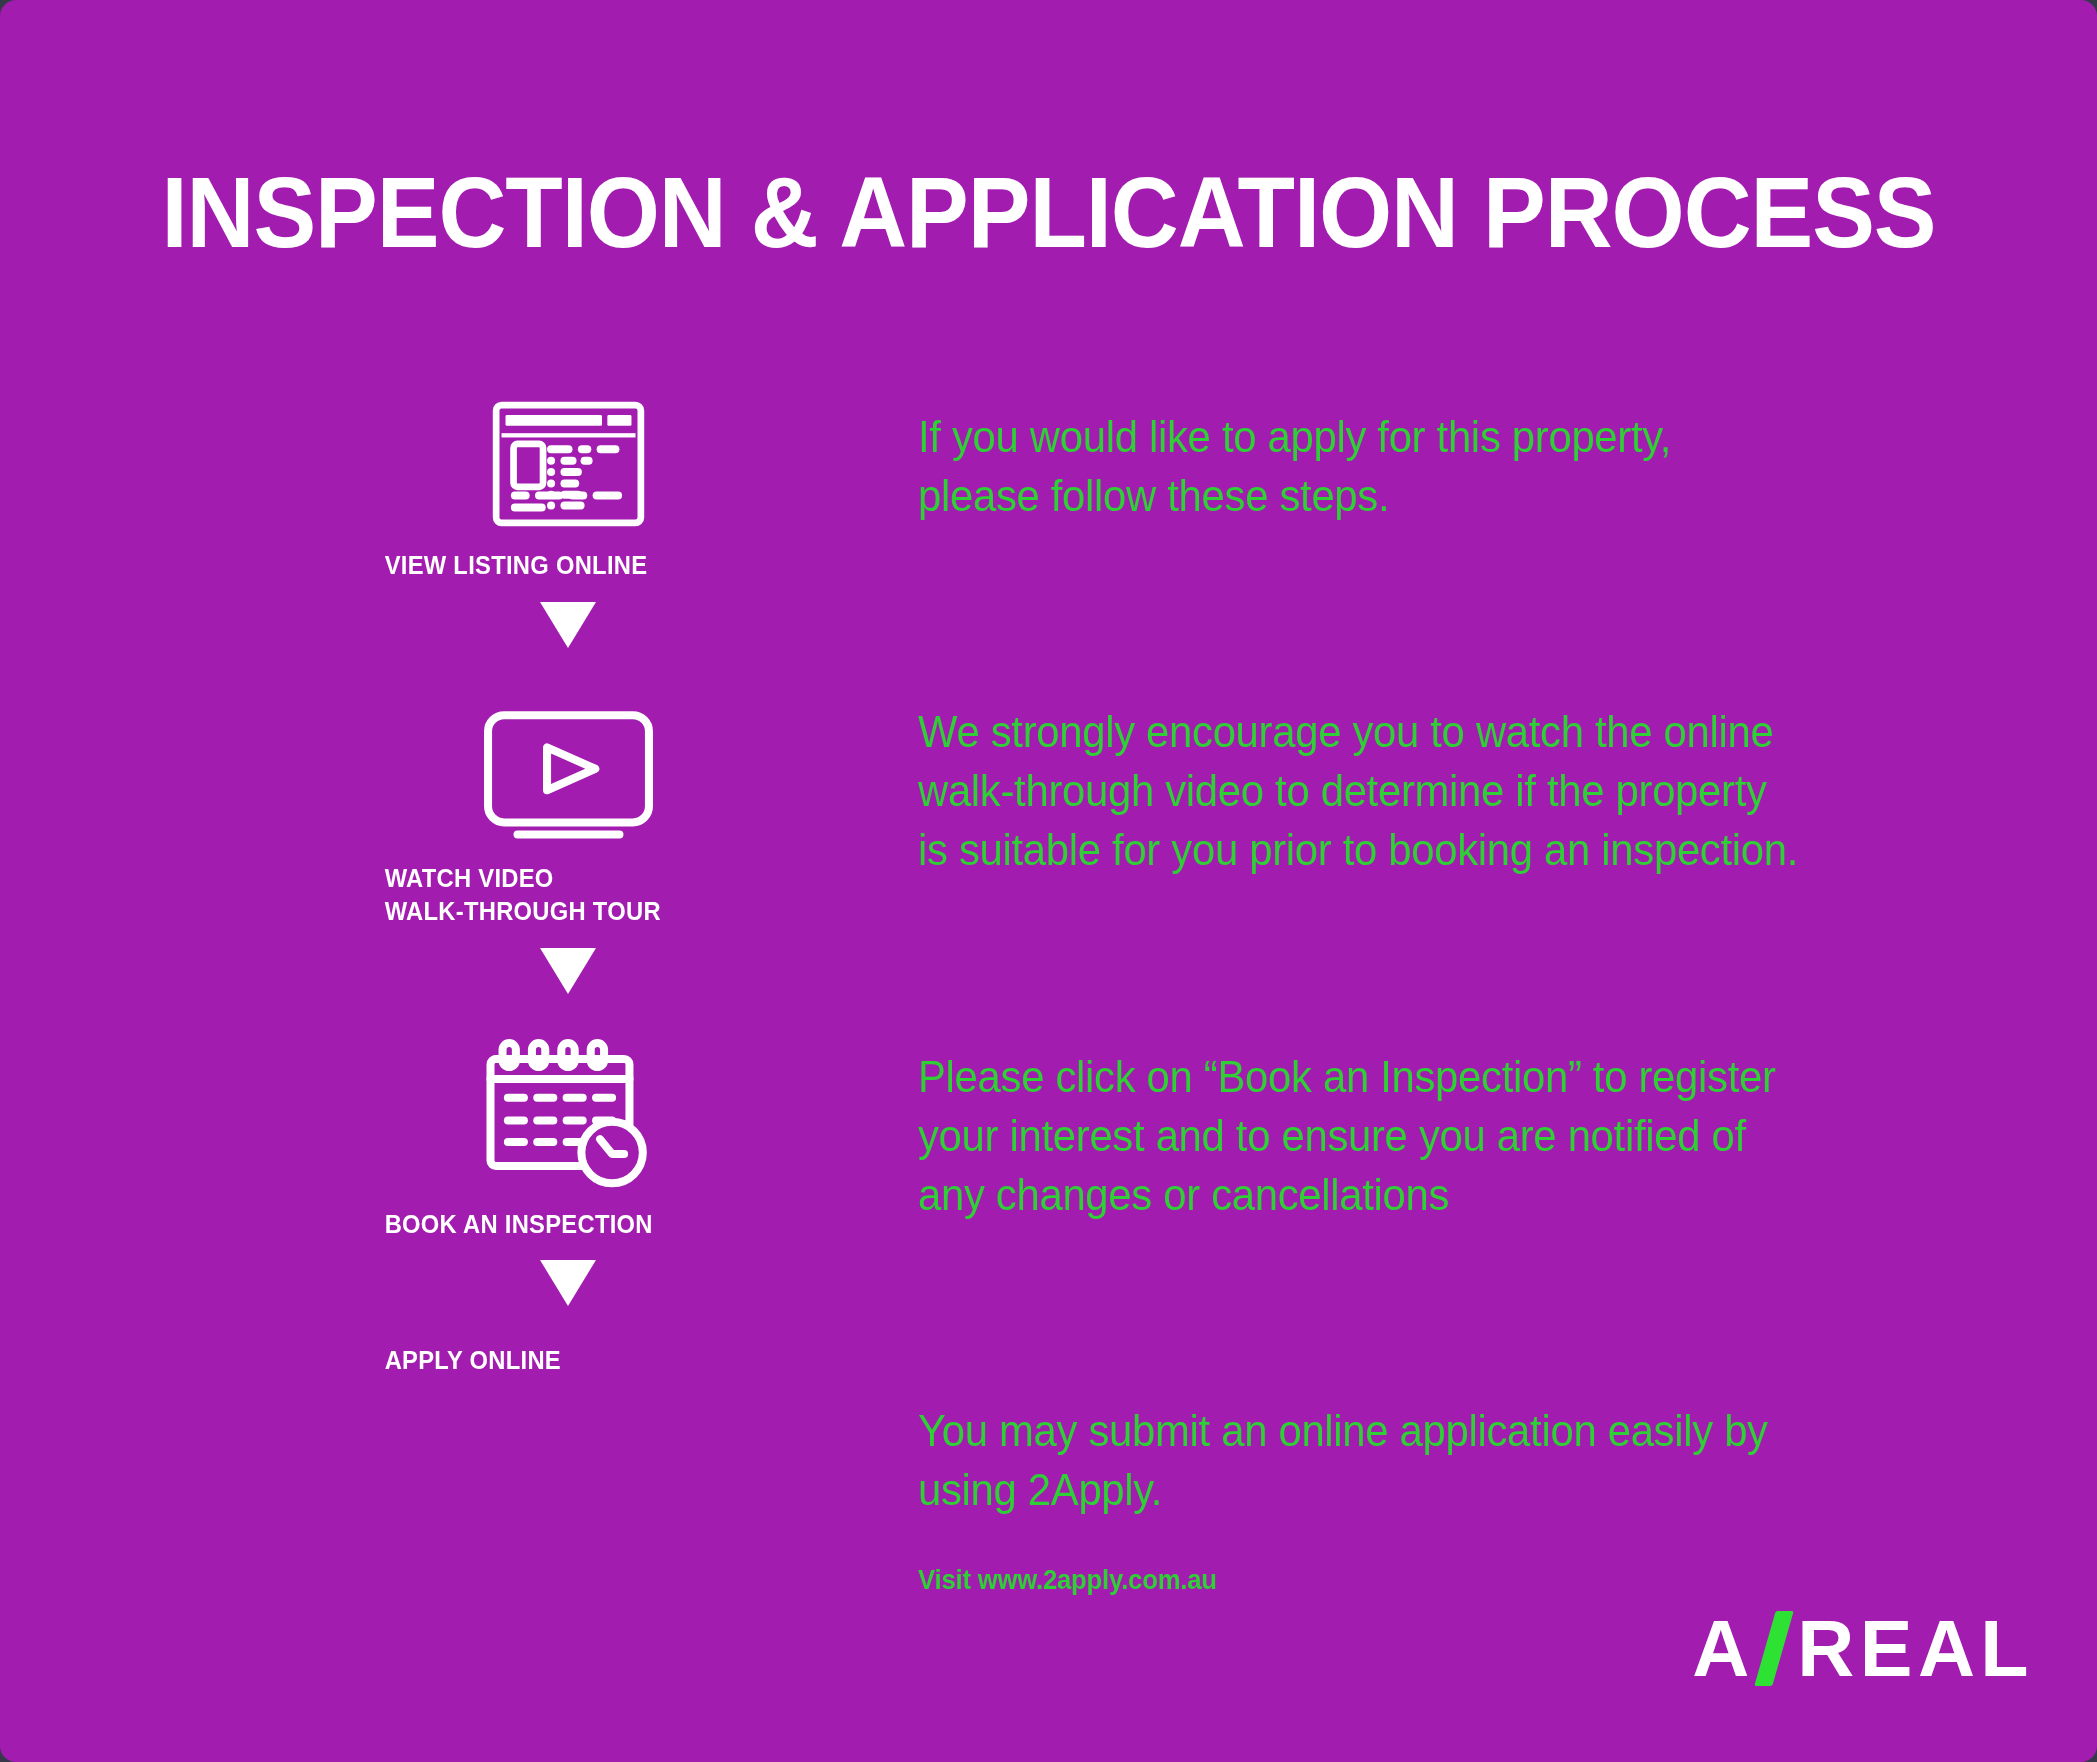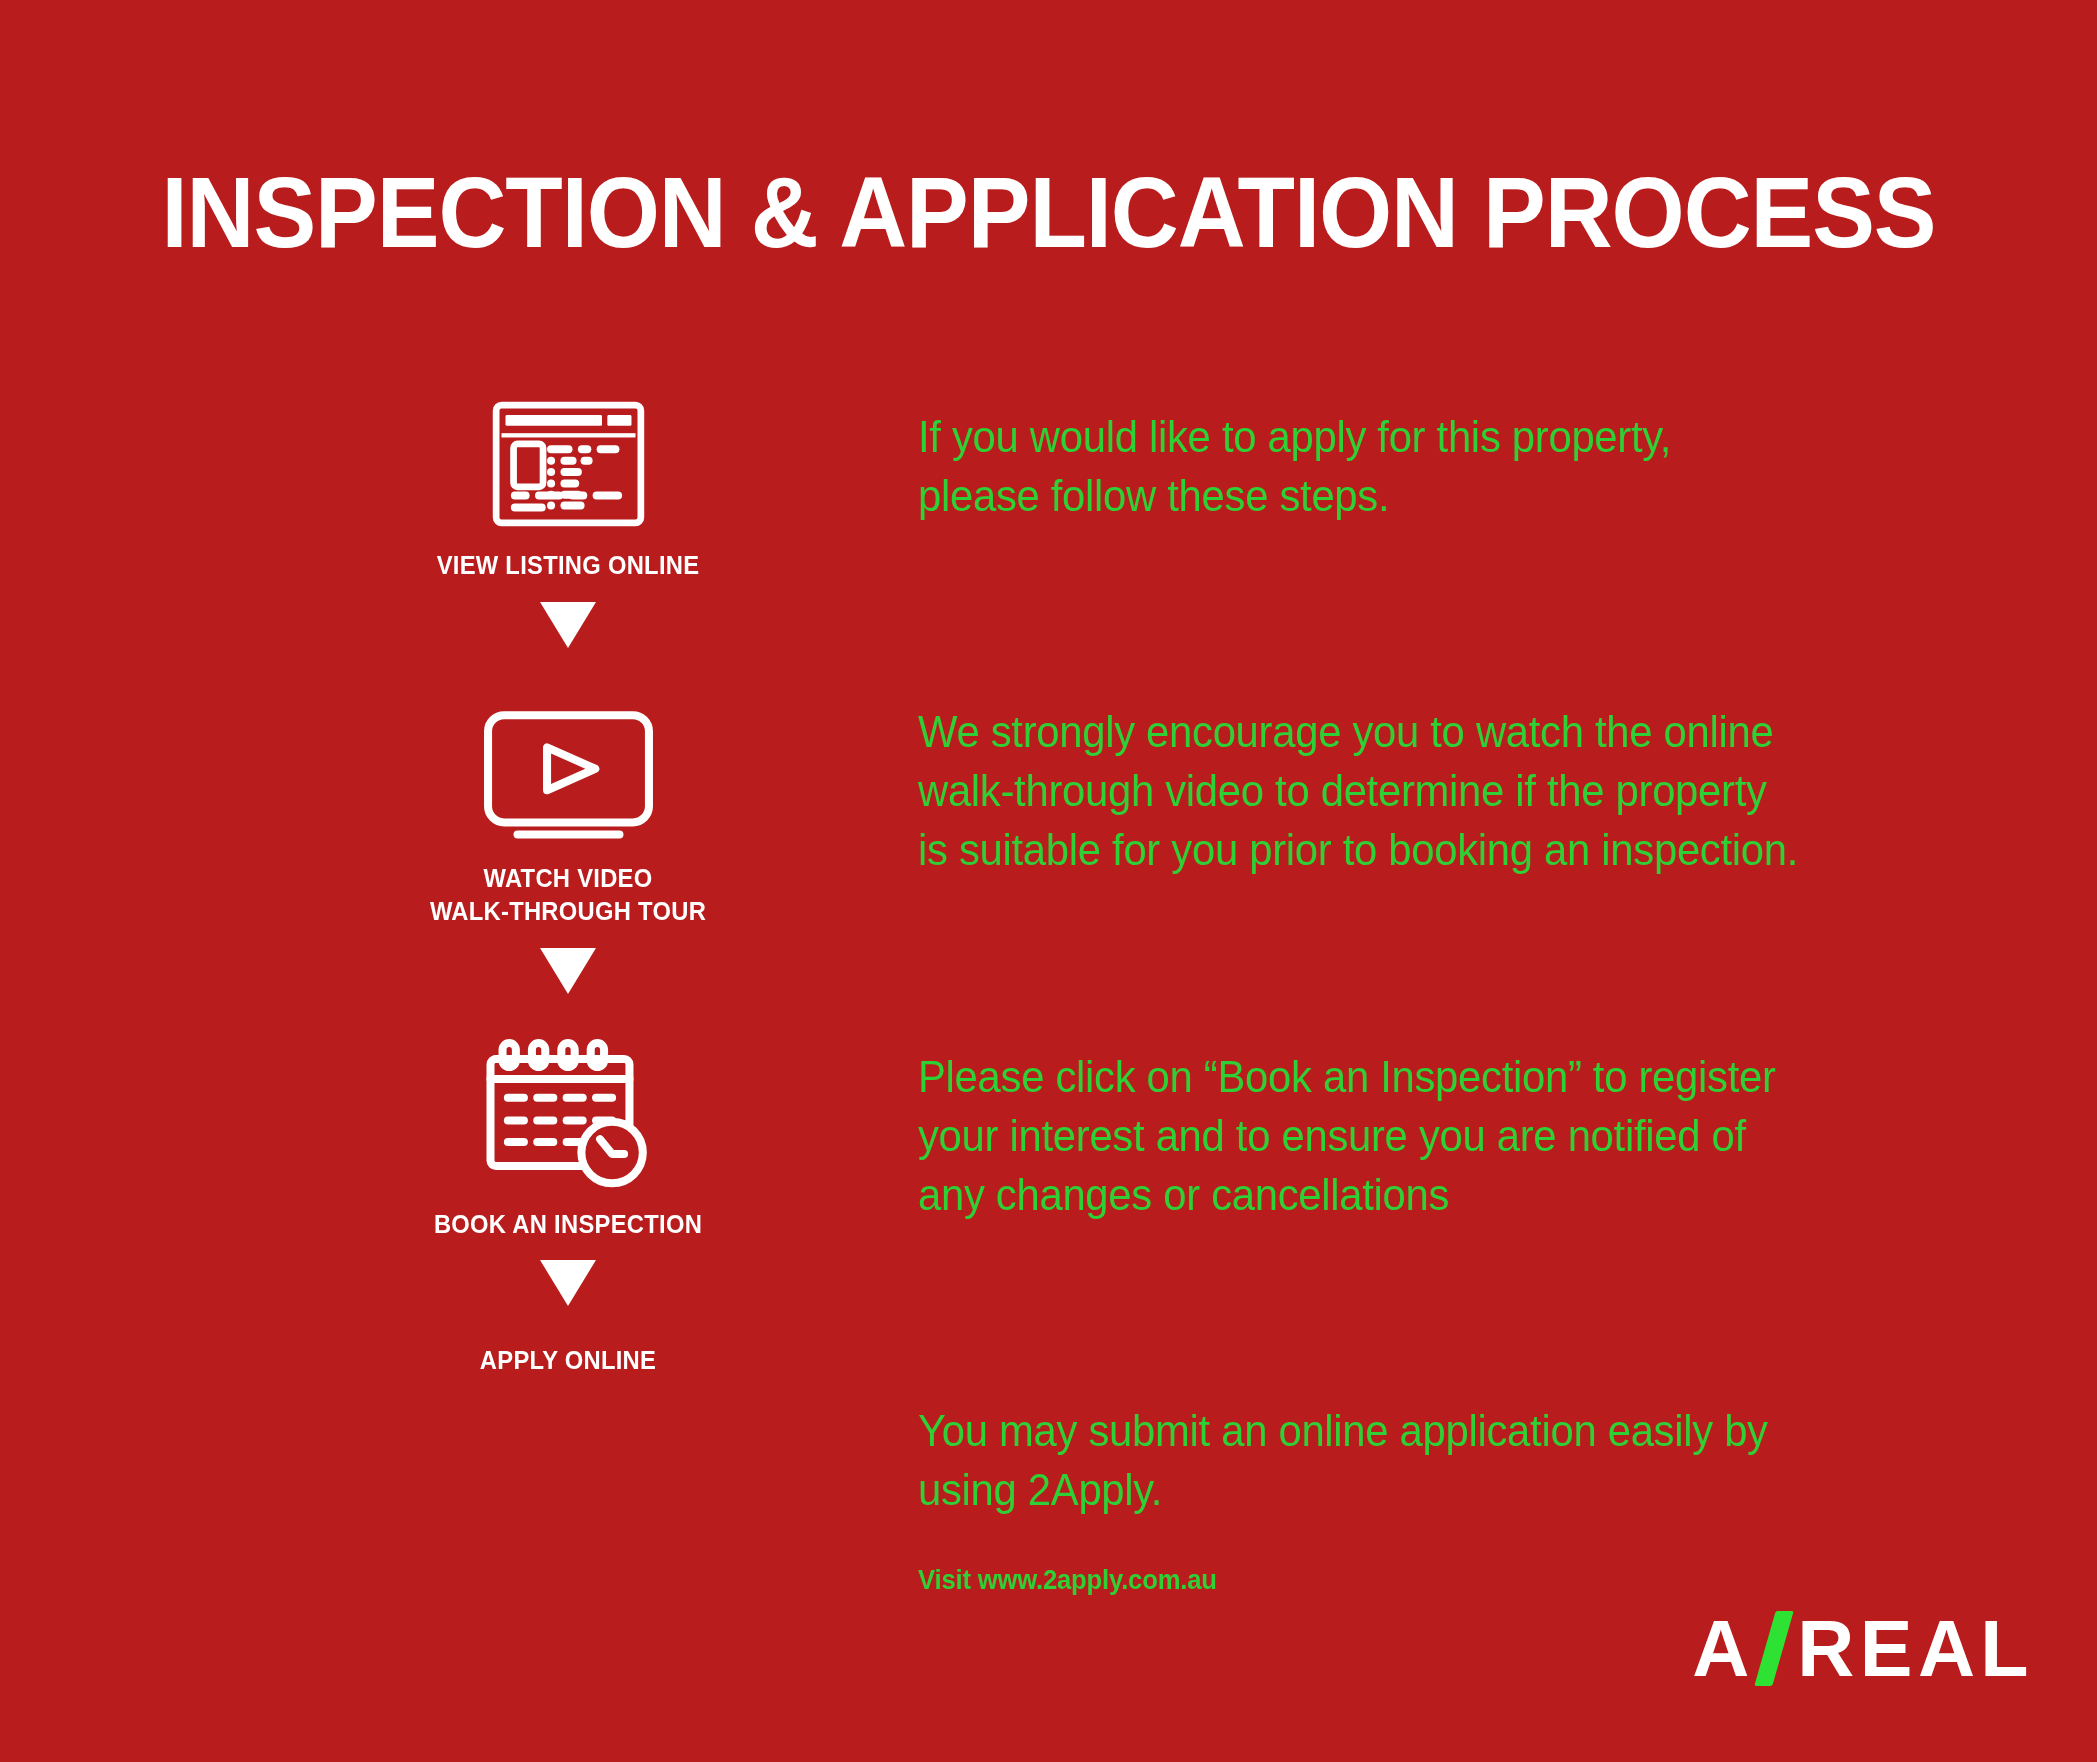--- a/index.html
+++ b/index.html
@@ -7,22 +7,23 @@
     padding: 0;
     background: #343a47;
   }
   body {
     font-family: "Liberation Sans", sans-serif;
   }
   #poster {
     position: relative;
     width: 2097px;
     height: 1762px;
-    background: #b91c1c;
+    background: #a21caf;
     overflow: hidden;
+    border-radius: 16px;
   }
 
   
   #title {
     position: absolute;
     left: 0;
     top: 155px;
     width: 2097px;
     text-align: center;
     color: #ffffff;
@@ -38,21 +39,21 @@
   
   #flow {
     position: absolute;
     left: 375px;
     top: 354px;
     width: 386px;
   }
   .step {
     position: relative;
     width: 386px;
-    text-align: center;
+    text-align: left;
   }
   .icon-wrap {
     display: flex;
     align-items: flex-end;
     justify-content: center;
     height: 177px;
   }
   .step-label {
     color: #ffffff;
     font-weight: 700;

